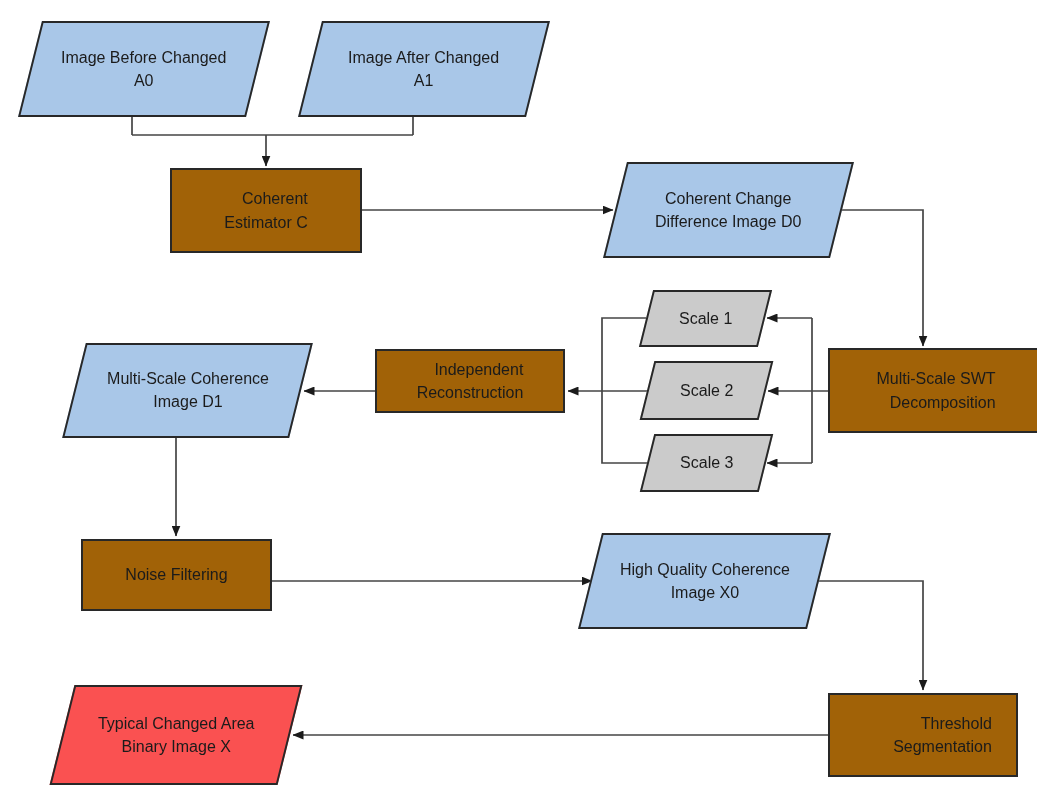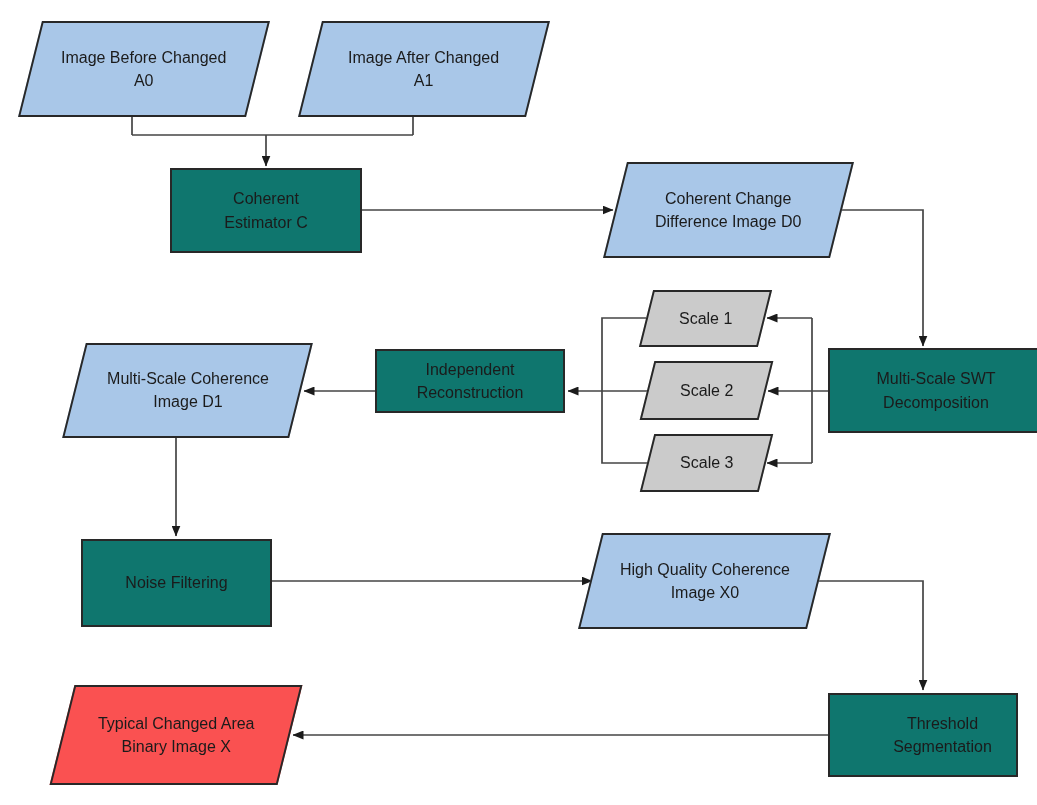--- a/index.html
+++ b/index.html
@@ -20,21 +20,21 @@
     text-align:center;
   }
   .node .lbl{
     white-space:pre-line;
     display:block;
     padding:0 4px;
   }
   .para{transform:skewX(-14deg);transform-origin:center;}
   .para .lbl{transform:skewX(14deg);}
   .blue{background:#A9C7E8;}
-  .green{background:#0f766e;}
+  .green{background:#a16207;text-align:right;}
   .gray{background:#CBCBCB;}
   .red{background:#FA5151;}
   svg.wires{
     position:absolute;left:0;top:0;
     pointer-events:none;
   }
   svg.wires path{
     fill:none;
     stroke:#454545;
     stroke-width:1.7;
@@ -118,21 +118,21 @@
   <div class="node green" style="left:375px;top:349px;width:190px;height:64px;">
     <span class="lbl">Independent
 Reconstruction</span>
   </div>
 
   <div class="node para blue" style="left:74px;top:343px;width:227px;height:95px;">
     <span class="lbl">Multi-Scale Coherence
 Image D1</span>
   </div>
 
-  <div class="node green" style="left:81px;top:539px;width:191px;height:88px;">
+  <div class="node green" style="left:81px;top:539px;width:191px;height:72px;">
     <span class="lbl">Noise Filtering</span>
   </div>
 
   <div class="node para blue" style="left:590px;top:533px;width:229px;height:96px;">
     <span class="lbl">High Quality Coherence
 Image X0</span>
   </div>
 
   <div class="node green" style="left:828px;top:693px;width:190px;height:84px;padding-left:39px;">
     <span class="lbl">Threshold

